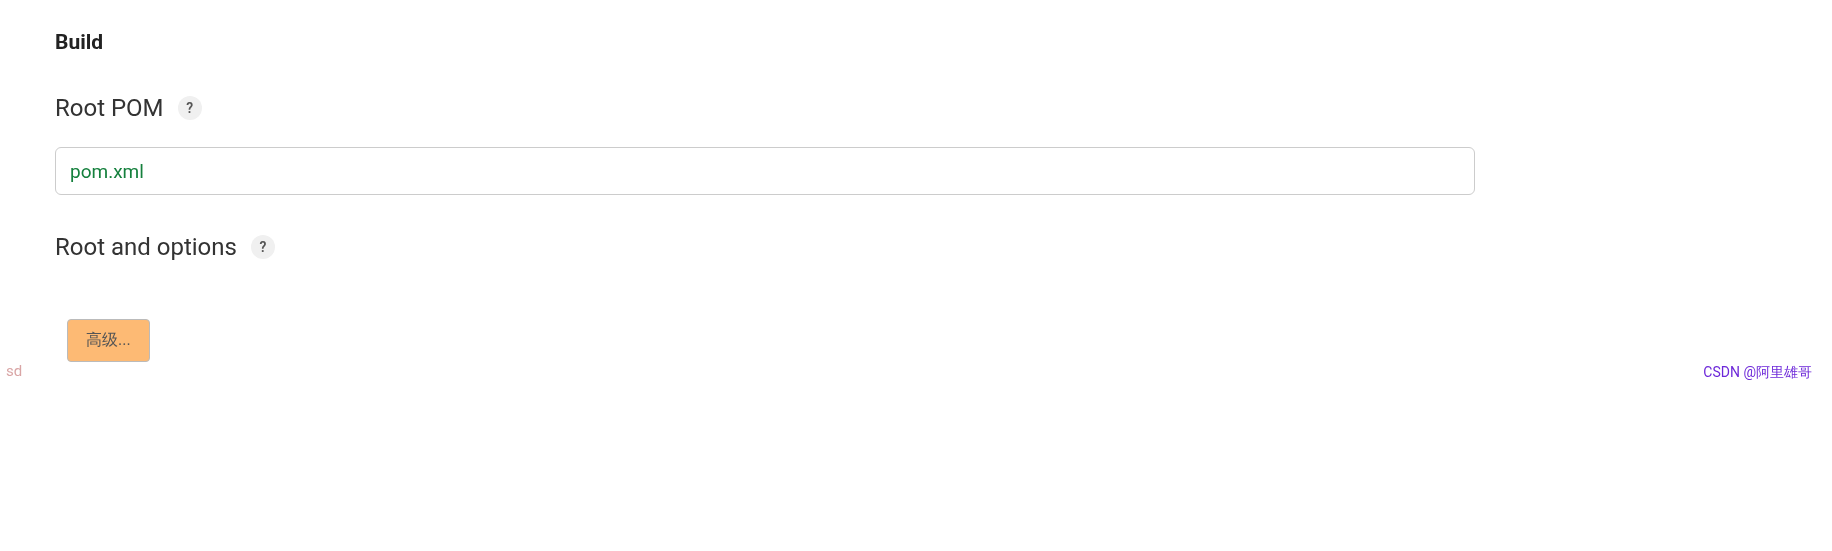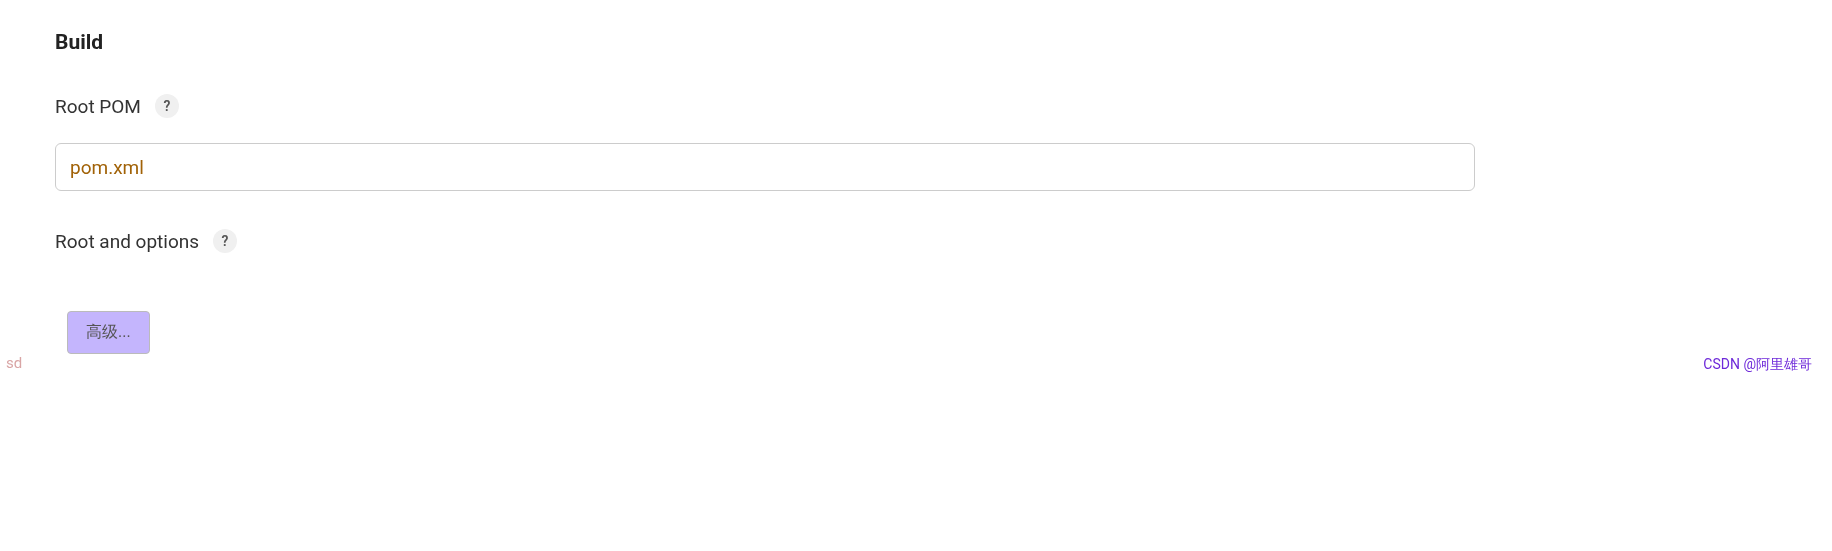--- a/index.html
+++ b/index.html
@@ -23,21 +23,21 @@
     }
     .form-group {
       margin-bottom: 38px;
     }
     .label-row {
       display: flex;
       align-items: center;
       margin-bottom: 25px;
     }
     .field-label {
-      font-size: 19px;
+      font-size: 24px;
       color: #333;
       font-weight: 400;
     }
     .help-badge {
       display: inline-flex;
       align-items: center;
       justify-content: center;
       width: 24px;
       height: 24px;
       border-radius: 50%;
@@ -47,38 +47,38 @@
       font-weight: 600;
       margin-left: 14px;
       cursor: pointer;
     }
     .text-input {
       width: 100%;
       max-width: 1420px;
       height: 48px;
       padding: 0 14px;
       font-size: 19px;
-      color: #a16207;
+      color: #15803d;
       border: 1px solid #ccc;
       border-radius: 6px;
       background: #fff;
       outline: none;
       font-family: inherit;
     }
     .text-input.focused {
       border: 2px solid #3a6fa8;
     }
     .advanced-btn {
       display: inline-block;
       margin-top: 20px;
       margin-left: 12px;
       padding: 10px 18px;
       font-size: 16px;
       color: #555;
-      background: #c4b5fd;
+      background: #fdba74;
       border: 1px solid #bbb;
       border-radius: 4px;
       cursor: pointer;
       font-family: inherit;
     }
     .watermark {
       position: absolute;
       bottom: 10px;
       right: 20px;
       font-size: 14px;

